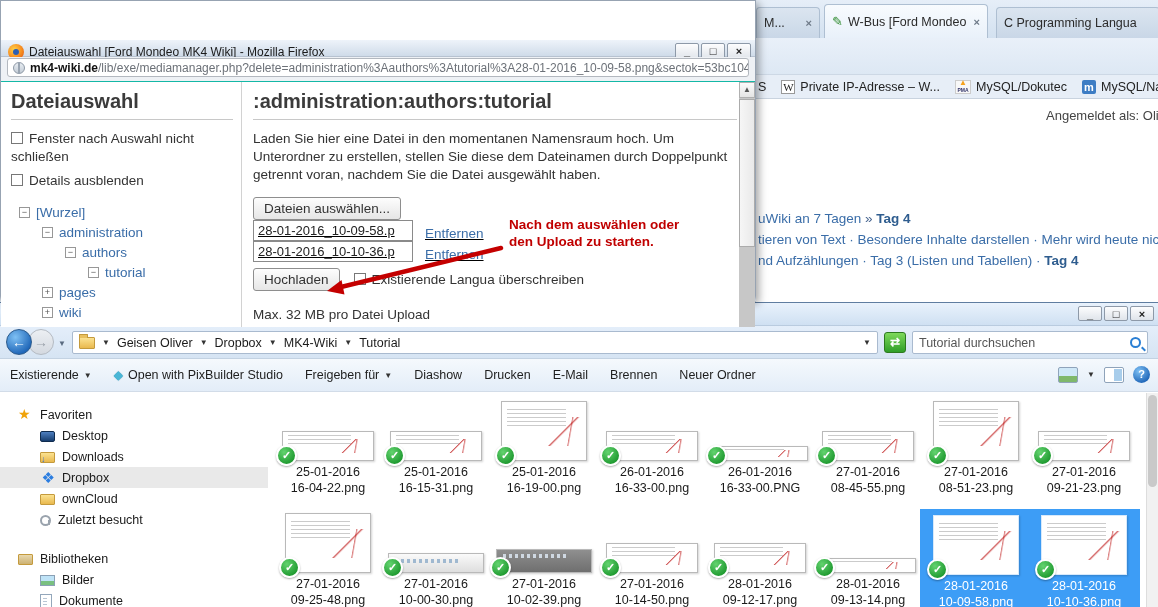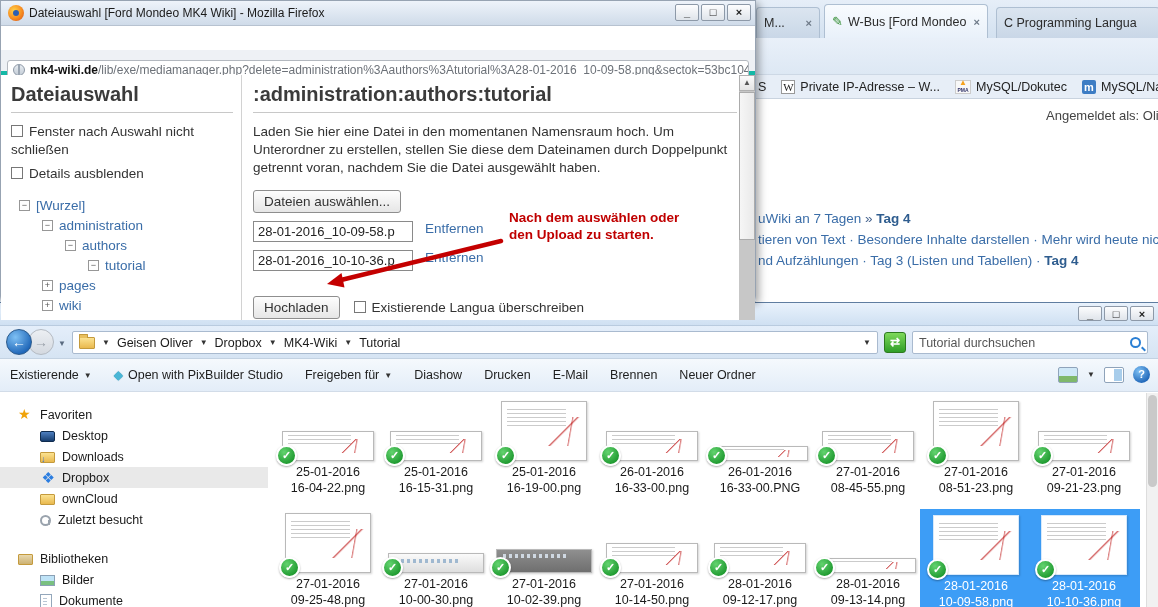--- a/index.html
+++ b/index.html
@@ -10,30 +10,30 @@
   
   .winbtns{position:absolute;top:3px;right:4px;display:flex;gap:2px;}
   .winbtn{width:24px;height:17px;border:1px solid #8d99a8;border-radius:2px;
           background:linear-gradient(#fdfdfe,#dfe4ea);color:#222;font-size:11px;
           line-height:14px;text-align:center;font-weight:bold;}
 
   
   #ff-dialog{position:absolute;left:0;top:0;width:756px;height:301px;background:#fff;
              border:1px solid #97a3b2;border-bottom:5px solid #ccd3da;
              box-shadow:3px 3px 8px rgba(0,0,0,.35);z-index:30;}
-  .ff-titlebar{position:relative;height:25px;
+  .ff-titlebar{position:relative;height:17px;
                background:linear-gradient(#eef3fa,#cfdbe9);
-               border-bottom:1px solid #b7c2d0;}
+               border-bottom:1px solid #b7c2d0;margin-top:39px;}
   .ff-title{position:absolute;left:28px;top:5px;font-size:12px;color:#1a1a1a;white-space:nowrap;}
   .ic-firefox{position:absolute;left:7px;top:4px;width:16px;height:16px;border-radius:50%;
               background:radial-gradient(circle at 38% 35%,#ffd24a,#f68b1f 55%,#d9591c 90%);}
   .ic-firefox::after{content:"";position:absolute;left:5px;top:5px;width:6px;height:6px;
               border-radius:50%;background:#2b5fb3;}
-  .ff-urlrow{position:relative;height:25px;background:#eef1f5;border-bottom:4px solid #14b8a6;
-             padding:10px 6px;margin-top:24px;}
+  .ff-urlrow{position:relative;height:25px;background:#eef1f5;border-bottom:1px solid #14b8a6;
+             padding:1px 6px;}
   .ff-urlbox{height:19px;background:#fff;border:1px solid #b3b8bf;border-radius:3px;
              display:flex;align-items:center;padding:0 5px;overflow:hidden;white-space:nowrap;}
   .ic-globe{width:12px;height:12px;border-radius:50%;border:1px solid #8d98a5;flex:none;
             background:linear-gradient(#e8edf2,#c3ccd6);margin-right:5px;position:relative;}
   .ic-globe::after{content:"";position:absolute;left:4px;top:-1px;width:2px;height:12px;background:#9aa5b2;}
   .url-domain{font-size:12px;font-weight:bold;color:#111;}
   .url-path{font-size:12px;color:#6c7178;}
   .ff-content{position:relative;height:245px;background:#fff;overflow:hidden;}
 
   
@@ -50,25 +50,25 @@
   .treelink{color:#3a6da8;white-space:nowrap;}
 
   .ff-divider{position:absolute;left:240px;top:0;bottom:0;width:1px;background:#d2d2d2;}
 
   
   .ff-main{position:absolute;left:252px;top:4px;width:484px;}
   .dw-intro{font-size:13.5px;line-height:18px;color:#333;margin:10px 0 0 0;width:480px;}
   .btn{display:inline-block;border:1px solid #8e8e8e;border-radius:3px;
        background:linear-gradient(#fdfdfd,#e6e6e6);padding:3px 10px;font-size:13.5px;color:#333;}
   .dw-select{margin-top:13px;}
-  .uplrow{margin-top:8px;display:flex;align-items:flex-start;}
+  .uplrow{display:flex;align-items:flex-end;text-decoration:underline;}
   .uplinput{width:160px;height:21px;border:1px solid #8a8a8a;font-size:13px;padding:1px 4px;
             color:#222;font-family:"Liberation Sans",sans-serif;}
   .remlink{color:#3a6da8;font-size:13.5px;margin-left:12px;}
-  .dw-row3{margin-top:25px;display:flex;align-items:center;}
+  .dw-row3{margin-top:6px;display:flex;align-items:center;}
   .ovw{font-size:13.5px;color:#333;margin-left:14px;}
   .sizenote{font-size:13.5px;color:#333;margin-top:16px;}
   .annot{position:absolute;left:508px;top:134px;color:#c00000;font-size:13.5px;
          font-weight:600;line-height:17px;z-index:3;}
   #annot-svg{position:absolute;left:0;top:0;width:756px;height:245px;pointer-events:none;z-index:2;}
 
   
   .ff-scroll{position:absolute;right:0;top:0;bottom:0;width:16px;background:#c7c7c7;}
   .ff-scroll .sbtn{position:absolute;top:0;left:0;width:16px;height:16px;border:1px solid #b0b0b0;
         background:linear-gradient(#fbfbfb,#e4e4e4);font-size:8px;color:#555;text-align:center;line-height:14px;}

